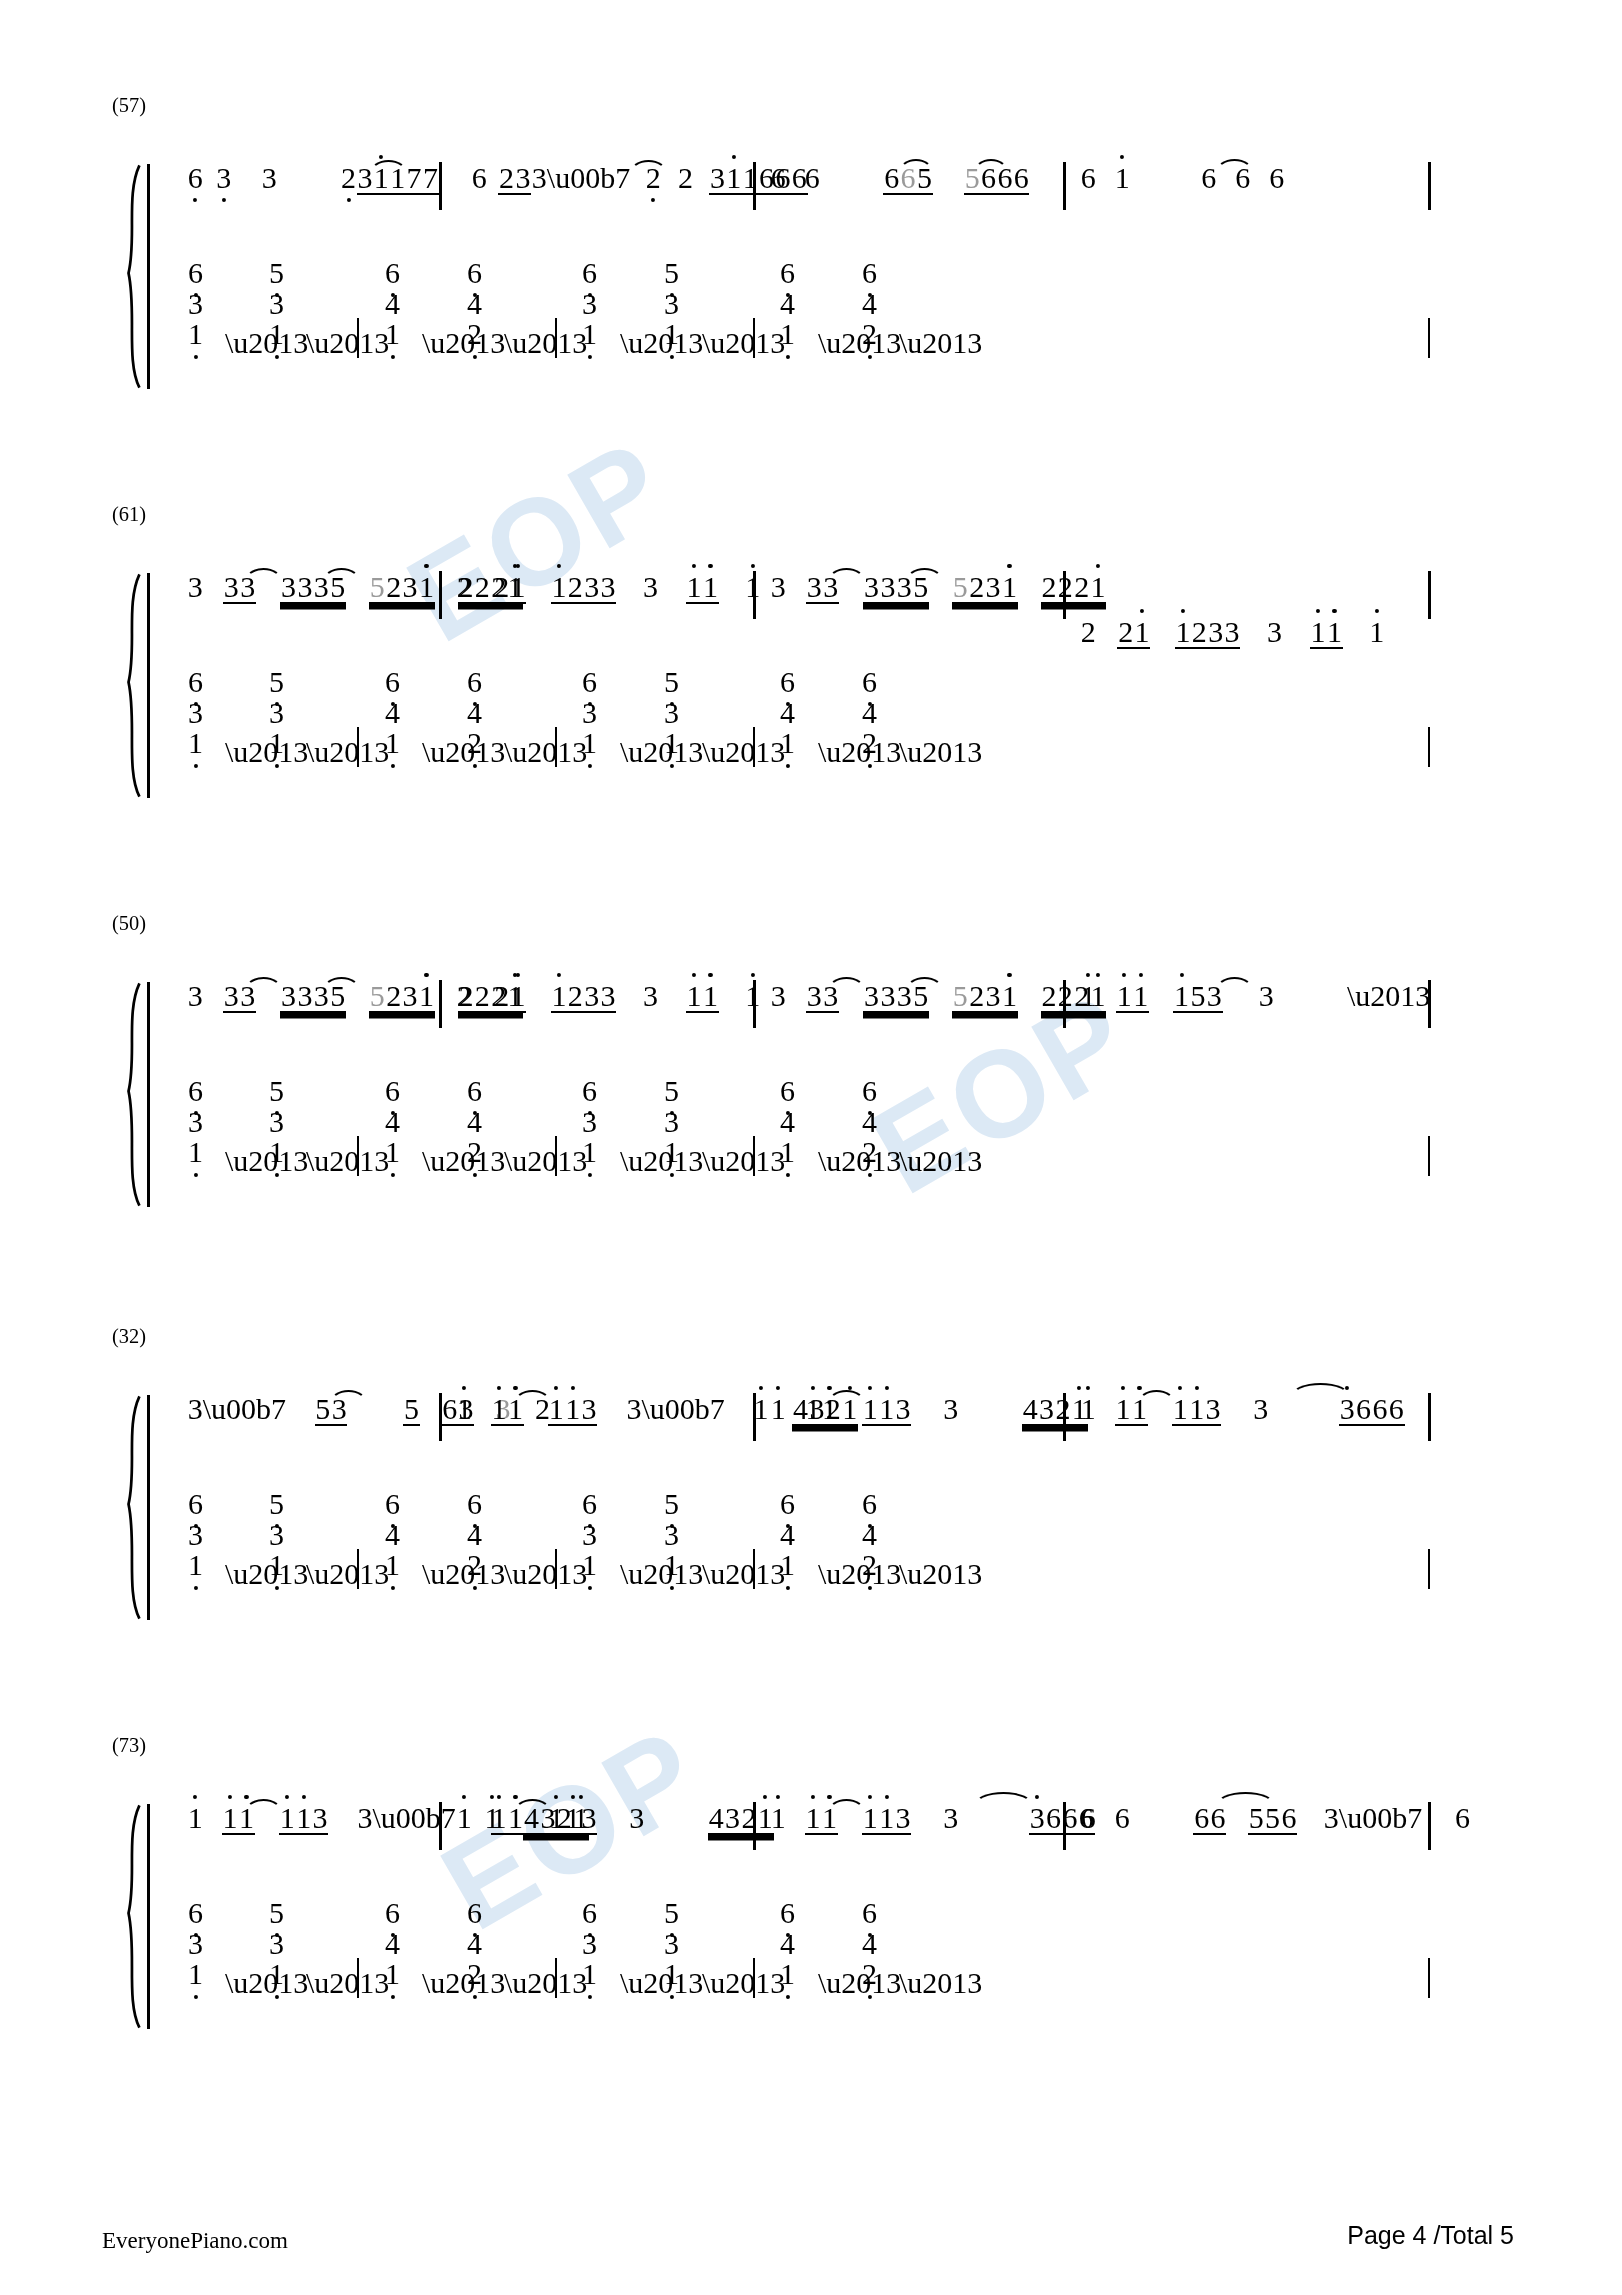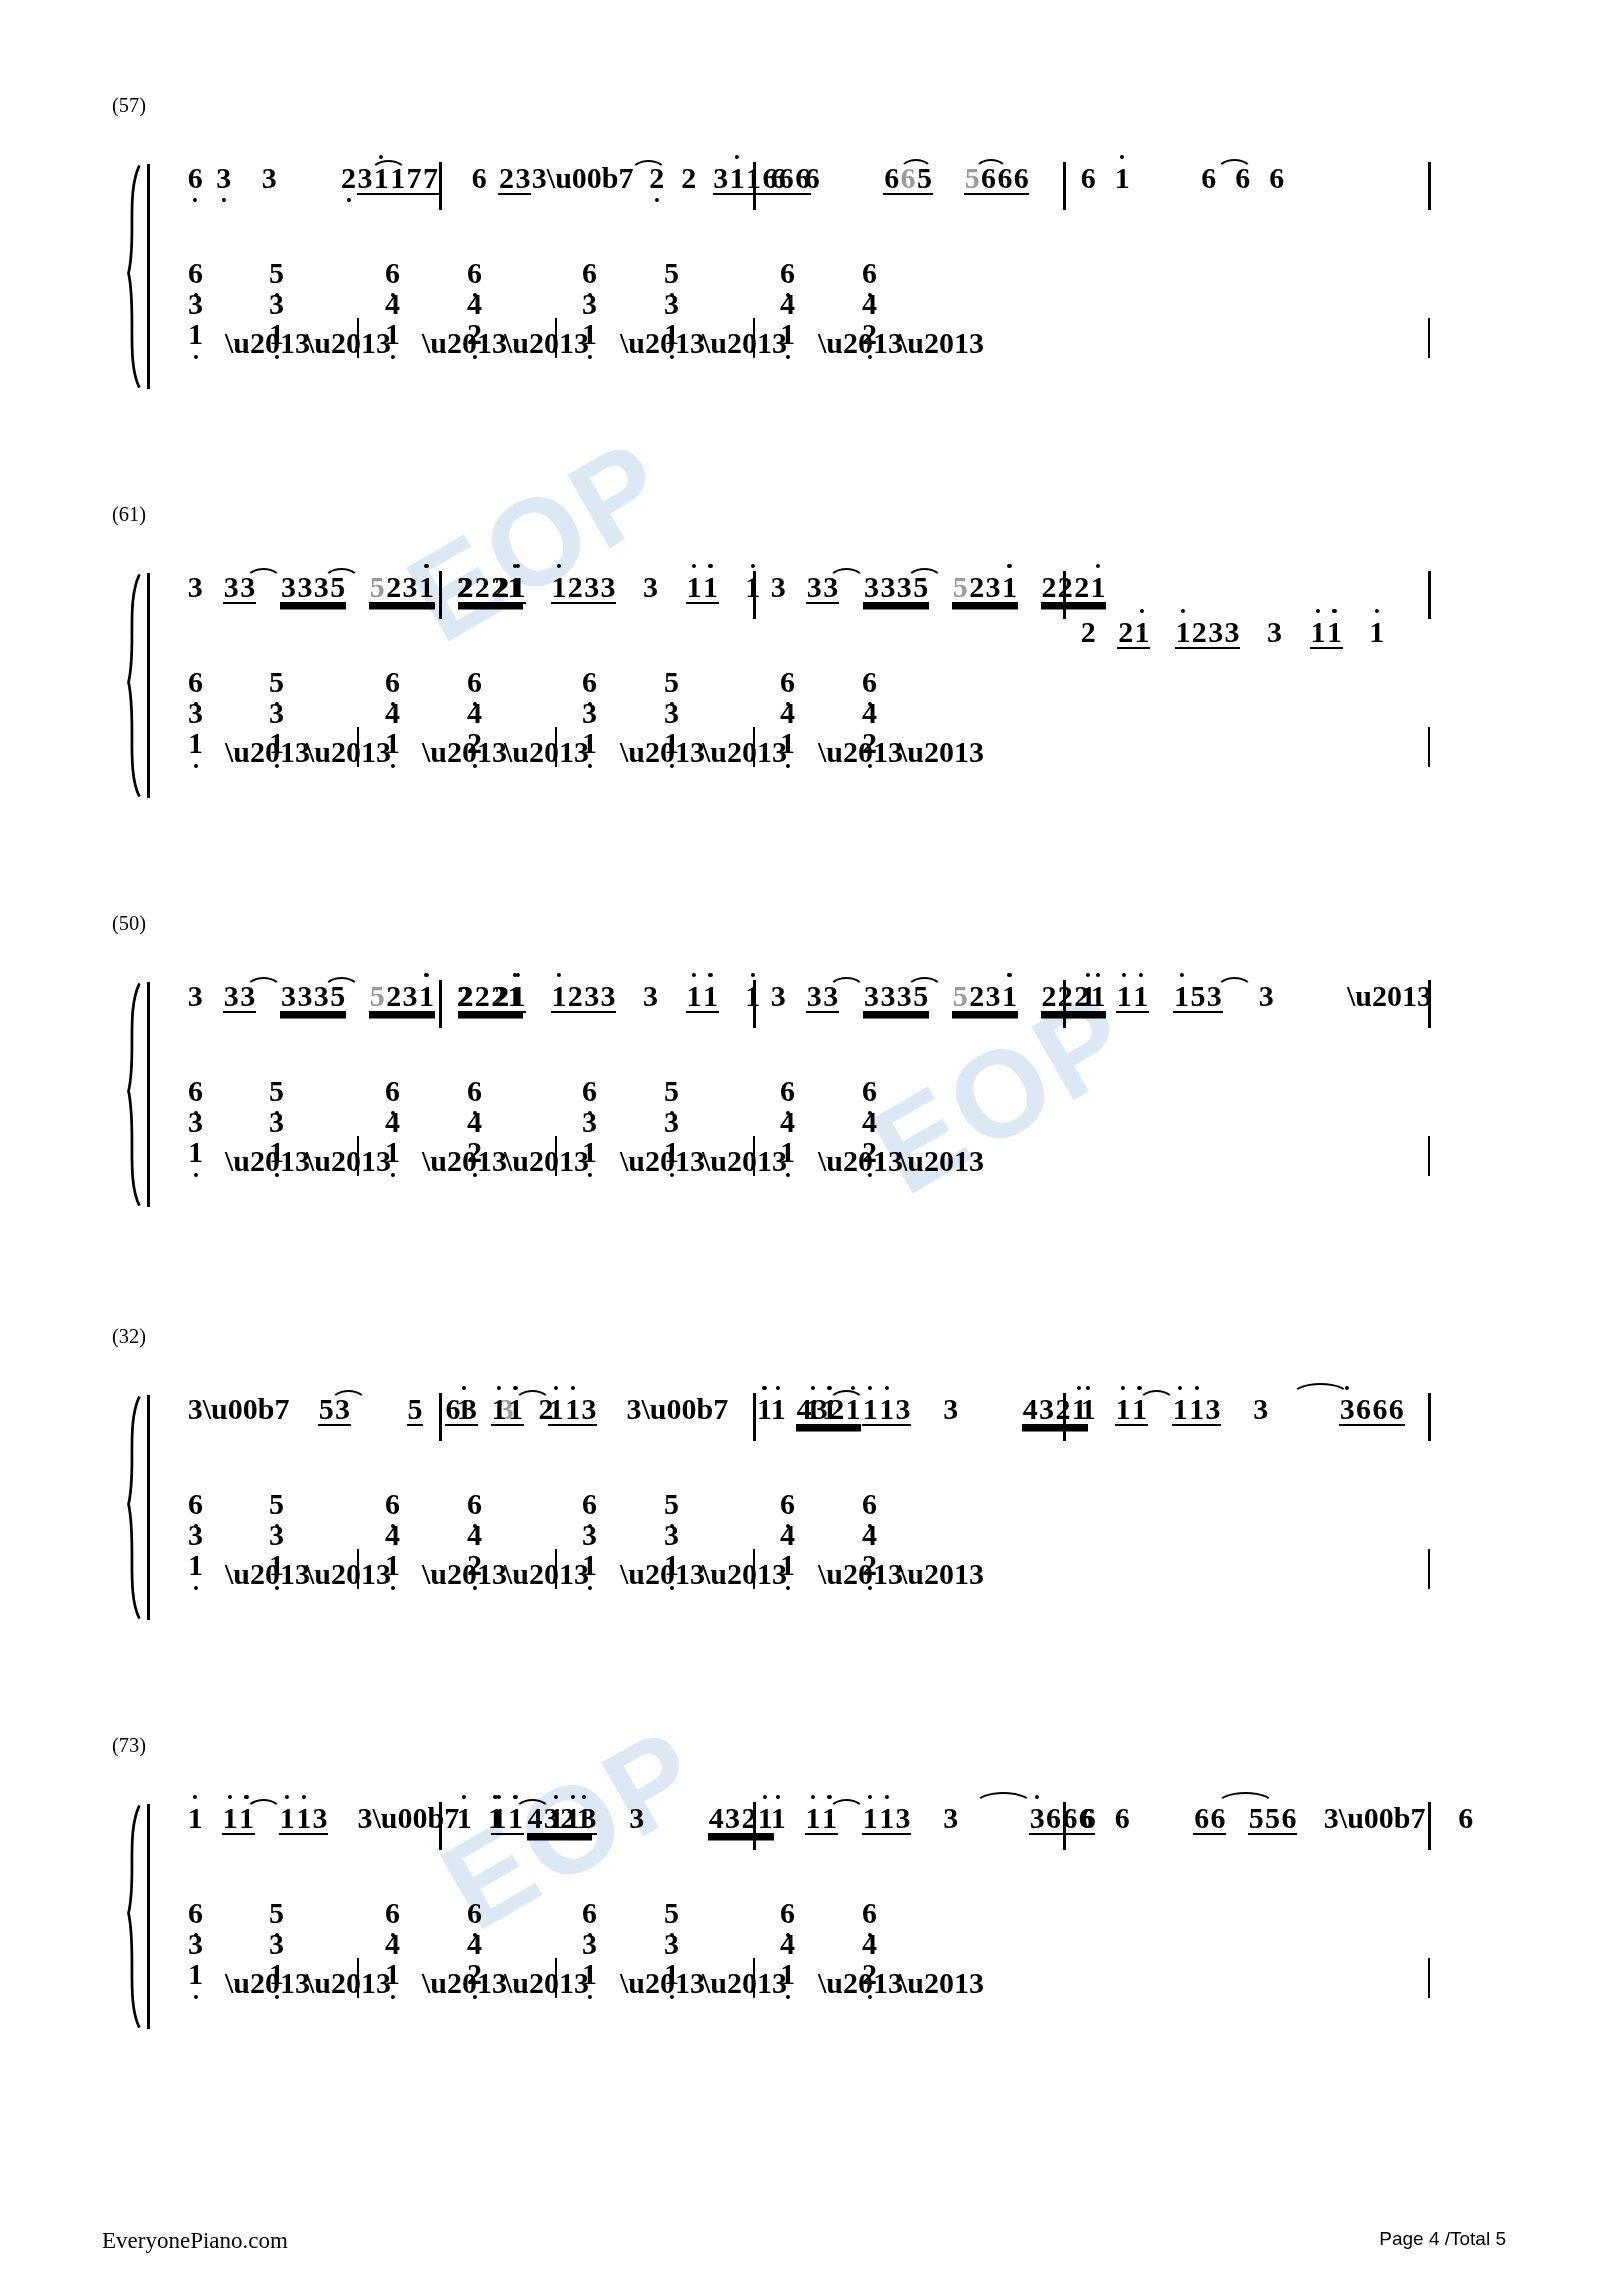--- a/index.html
+++ b/index.html
@@ -67,21 +67,20 @@
     top: 35px;
     width: 3.4px;
     height: 225px;
     background: #000;
   }
   .staff {
     position: absolute;
     left: 41px;
     right: 0;
     height: 102px;
-    font-weight: bold;
   }
   .staff-top { top: 27px; }
   .staff-bottom { top: 129px; }
 
   
   .measures {
     position: relative;
     height: 100%;
   }
   .mdiv {
@@ -153,23 +152,23 @@
 
   .footer-left {
     position: absolute;
     left: 102px;
     bottom: 41px;
     font-size: 23px;
     font-family: "Liberation Serif", serif;
   }
   .footer-right {
     position: absolute;
-    right: 117px;
+    right: 109px;
     bottom: 45px;
-    font-size: 19px;
+    font-size: 25px;
     font-family: "Liberation Sans", sans-serif;
   }
 </style>
 </head>
 <body>
 
 <div class="page">
 
   <div class="wm wm1">EOP</div>
   <div class="wm wm2">EOP</div>

